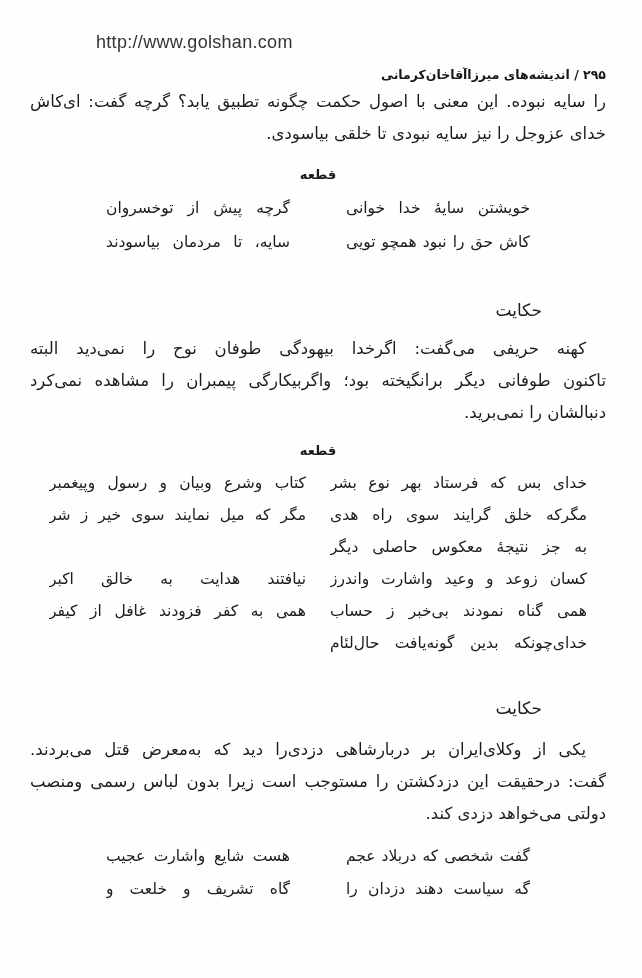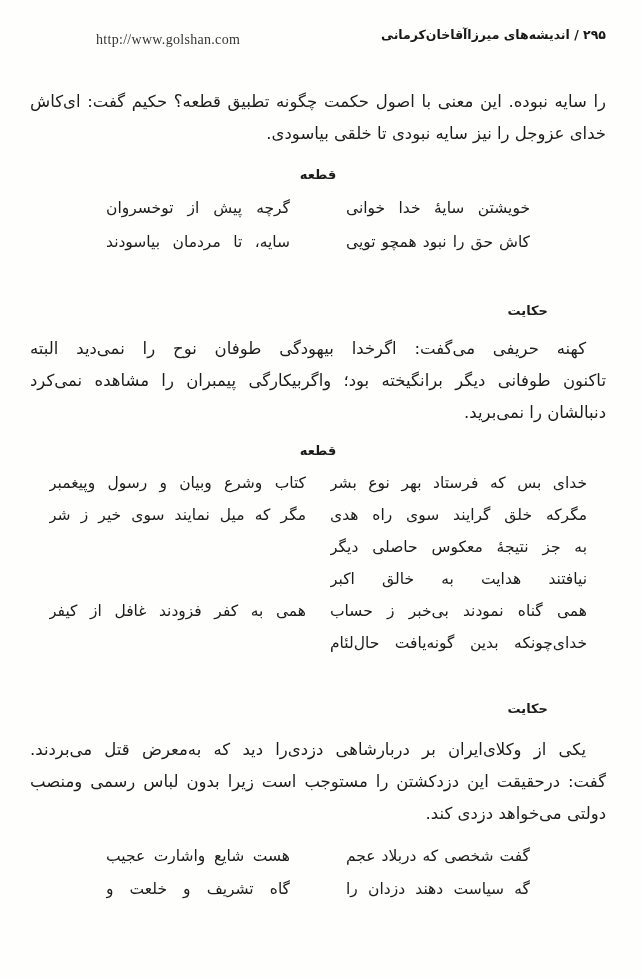--- a/index.html
+++ b/index.html
@@ -17,55 +17,56 @@
   }
   
   .header {
     display: flex;
     justify-content: space-between;
     align-items: flex-start;
     direction: ltr;
     height: 26px;
   }
   .url {
-    font-family: Liberation Serif, serif;
-    font-size: 14px;
+    font-family: Liberation Sans, sans-serif;
+    font-size: 18px;
     letter-spacing: 0.3px;
     color: #343434;
     margin-left: 66px;
     padding-top: 6px;
   }
   .running-head {
     direction: rtl;
     font-size: 12.5px;
     font-weight: bold;
     color: #181818;
     padding-top: 1px;
+    margin-top: 40px;
   }
   
   .body { direction: rtl; font-size: 16.5px; }
   .para { margin: 0; }
   .line { display: block; text-align: right; line-height: 32px; height: 32px; overflow: hidden; }
   .fill { text-align: justify; text-align-last: justify; }
   .indent { padding-right: 20px; }
 
   .para1 { margin-top: 34px; }
   .para2 { margin-top: 0; }
   .para3 { margin-top: 16px; }
 
   
   .qeteh {
     margin: 0; text-align: center;
     font-size: 13px; font-weight: bold; line-height: 15px;
   }
   .qeteh-1 { margin-top: 17px; margin-bottom: 9px; }
   .qeteh-2 { margin-top: 14px; margin-bottom: 9px; }
   .hekayat {
-    margin: 0; text-align: right; padding-right: 58px;
-    font-size: 13px; font-weight: bold; line-height: 19px;
+    margin: 6px; text-align: right; padding-right: 58px;
+    font-size: 17px; font-weight: normal; line-height: 19px;
   }
   .hekayat-1 { margin-top: 42px; margin-bottom: 13px; }
   .hekayat-2 { margin-top: 40px; margin-bottom: 13px; }
 
   
   .poem { margin-left: auto; margin-right: auto; }
   .poem .row {
     display: flex; direction: rtl;
     justify-content: space-between;
   }
@@ -91,21 +92,21 @@
 <div class="page">
 
   <div class="header">
     <span class="url">http://www.golshan.com</span>
     <span class="running-head">۲۹۵ / اندیشه‌های میرزاآقاخان‌کرمانی</span>
   </div>
 
   <div class="body">
 
     <p class="para para1">
-      <span class="line fill">را سایه نبوده. این معنی با اصول حکمت چگونه تطبیق قطعه؟ حکیم گفت: ای‌کاش</span>
+      <span class="line fill">را سایه نبوده. این معنی با اصول حکمت چگونه تطبیق یابد؟ گرچه گفت: ای‌کاش</span>
       <span class="line">خدای عزوجل را نیز سایه نبودی تا خلقی بیاسودی.</span>
     </p>
 
     <h3 class="qeteh qeteh-1">قطعه</h3>
 
     <div class="poem poem-1">
       <div class="row">
         <span class="hemi">خویشتن سایهٔ خدا خوانی</span>
         <span class="hemi">گرچه پیش از توخسروان بودند</span>
       </div>
@@ -131,20 +132,21 @@
         <span class="hemi">کتاب وشرع وبیان و رسول وپیغمبر</span>
       </div>
       <div class="row">
         <span class="hemi">مگرکه خلق گرایند سوی راه هدی</span>
         <span class="hemi">مگر که میل نمایند سوی خیر ز شر</span>
       </div>
       <div class="row">
         <span class="hemi">به جز نتیجهٔ معکوس حاصلی دیگر</span>
       </div>
       <div class="row">
+        <span class="hemi">کسان زوعد و وعید واشارت واندرز</span>
         <span class="hemi">نیافتند هدایت به خالق اکبر</span>
       </div>
       <div class="row">
         <span class="hemi">همی گناه نمودند بی‌خبر ز حساب</span>
         <span class="hemi">همی به کفر فزودند غافل از کیفر</span>
       </div>
       <div class="row">
         <span class="hemi">خدای‌چونکه بدین گونه‌یافت حال‌لئام</span>
       </div>
     </div>

